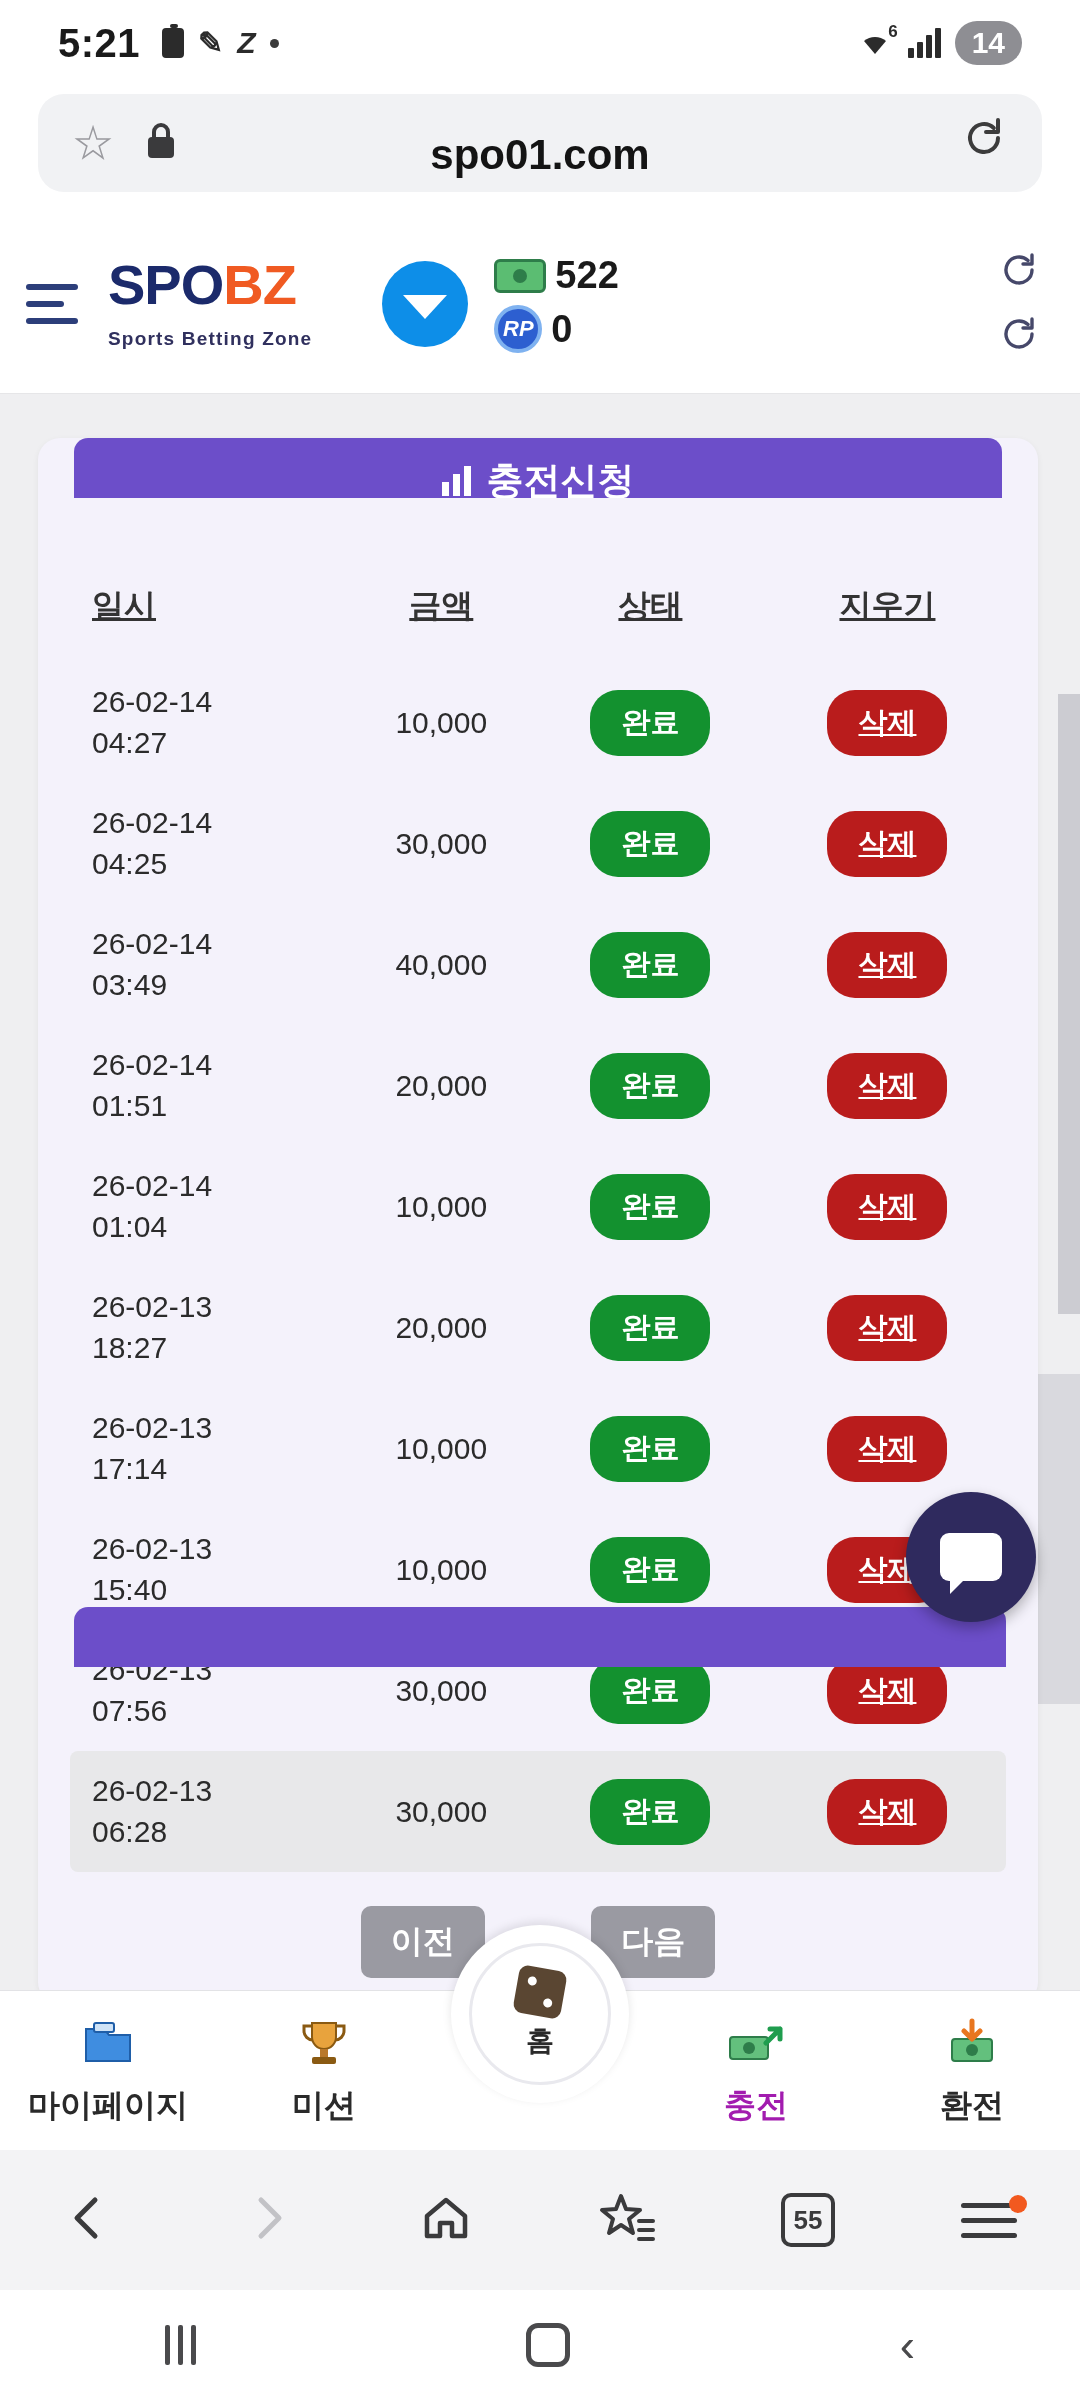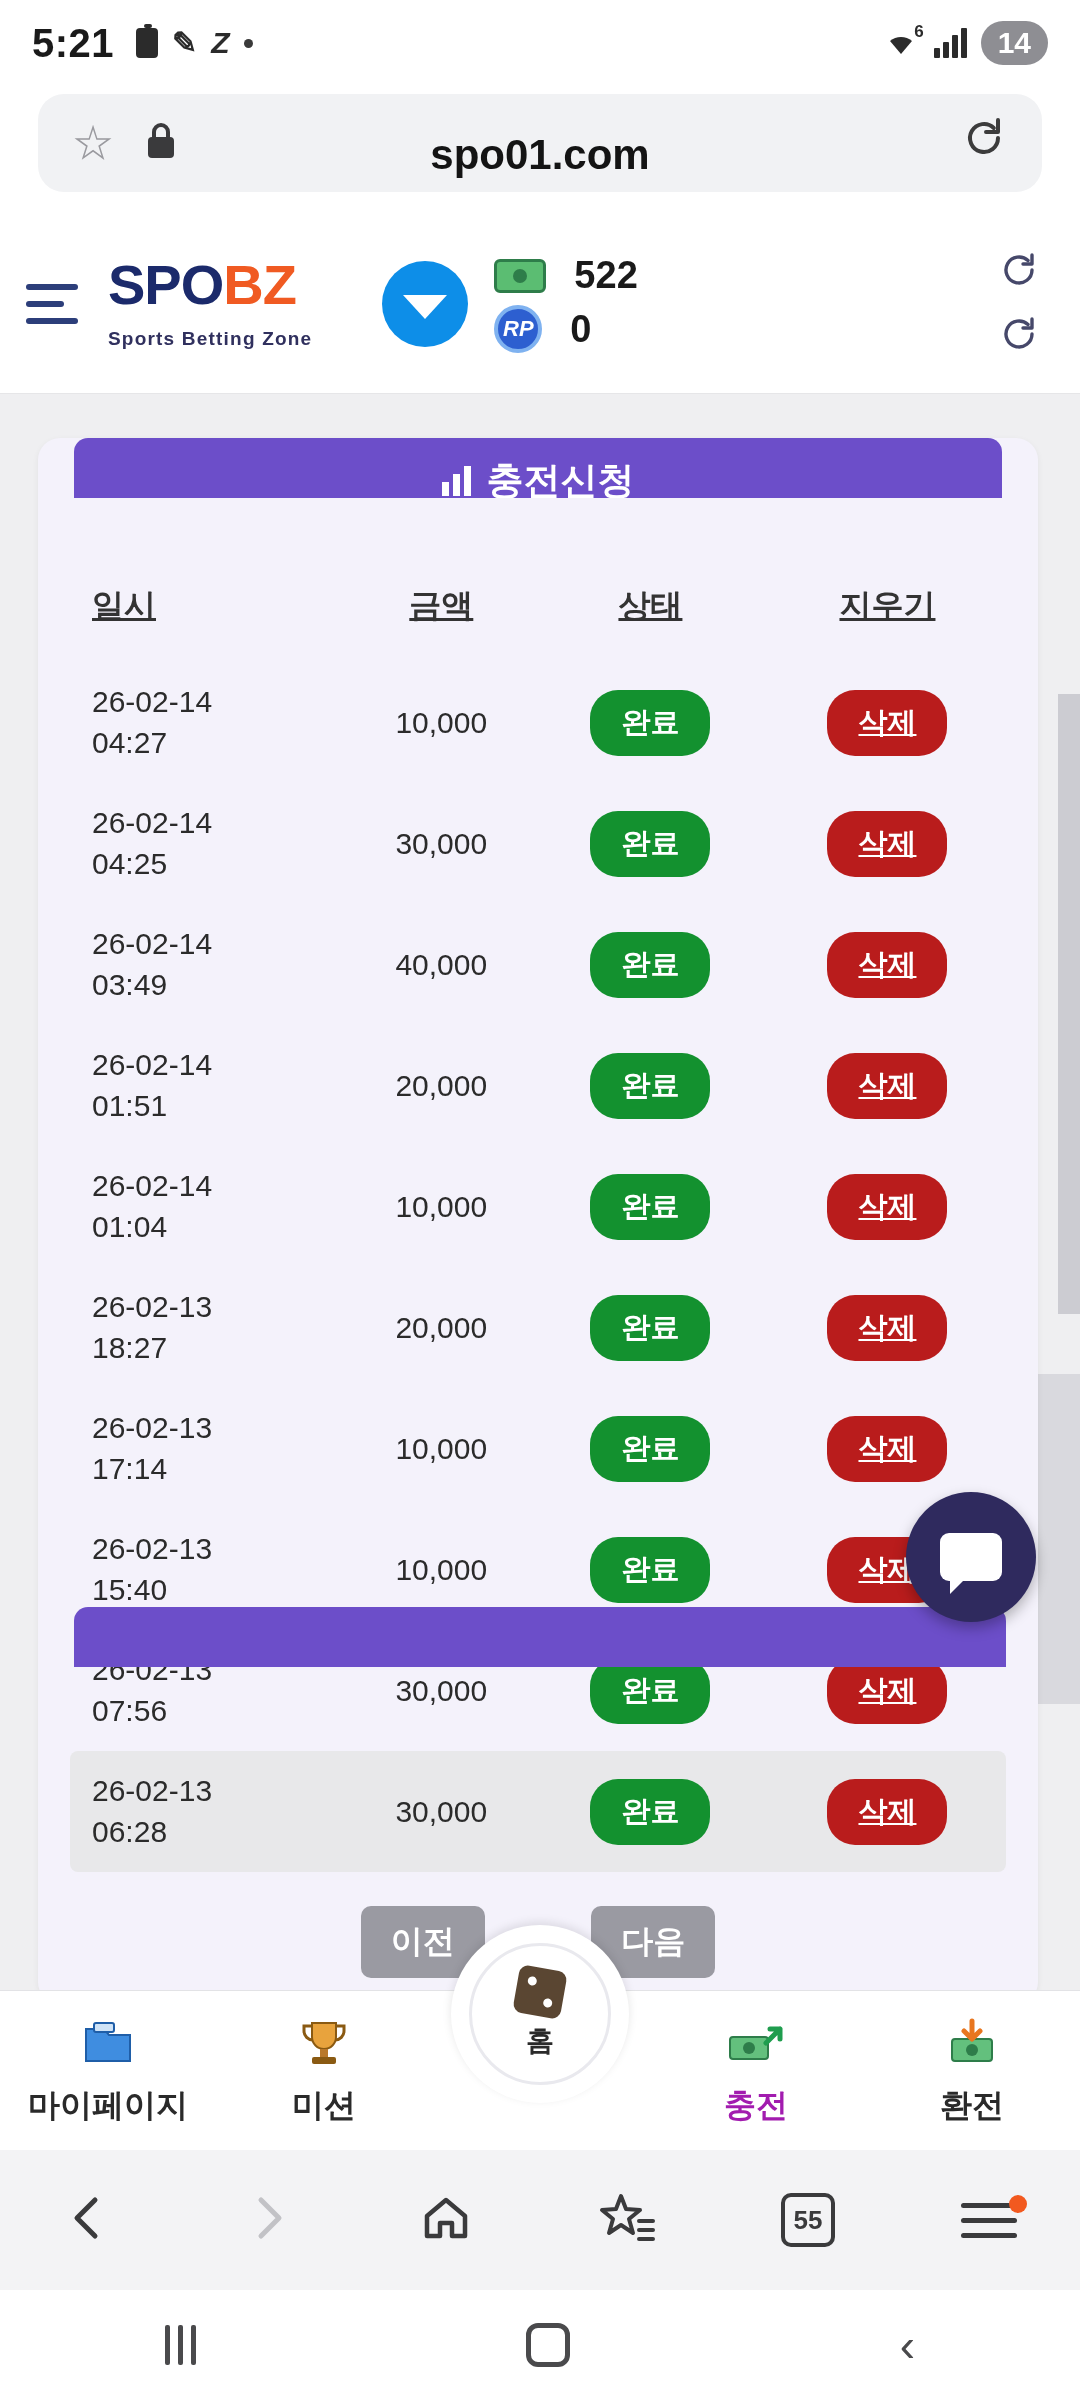--- a/index.html
+++ b/index.html
@@ -14,21 +14,21 @@
     width: 1080px; height: 2400px;
     background: #efeff1;
     display: flex; flex-direction: column;
   }
 
   
   .statusbar {
     height: 86px;
     background: #ffffff;
     display: flex; align-items: center;
-    padding: 0 32px;
+    padding: 0 58px;
     flex: 0 0 auto;
   }
   .status-time {
     font-size: 40px; font-weight: 700; color: #1a1a1a;
     letter-spacing: 0.5px;
   }
   .status-left-icons {
     display: flex; align-items: center; gap: 14px; margin-left: 22px;
   }
   .batt-glyph {
@@ -103,21 +103,21 @@
     margin-left: 70px; width: 86px; height: 86px; border-radius: 50%;
     background: #0d8ee8; display: flex; align-items: center; justify-content: center;
     flex: 0 0 auto;
   }
   .dropdown-circle .caret {
     width: 0; height: 0; border-left: 22px solid transparent;
     border-right: 22px solid transparent; border-top: 24px solid #ffffff;
     margin-top: 6px;
   }
   .balances { margin-left: 26px; display: flex; flex-direction: column; gap: 8px; }
-  .bal-row { display: flex; align-items: center; gap: 28px; }
+  .bal-row { display: flex; align-items: center; gap: 9px; }
   .bal-icon-money {
     width: 52px; height: 34px; border-radius: 6px; background: #5bbd72;
     border: 3px solid #2e7d4a; position: relative;
   }
   .bal-icon-money::after {
     content: ""; position: absolute; left: 50%; top: 50%;
     transform: translate(-50%, -50%); width: 14px; height: 14px;
     border-radius: 50%; background: #2e7d4a;
   }
   .bal-icon-rp {

